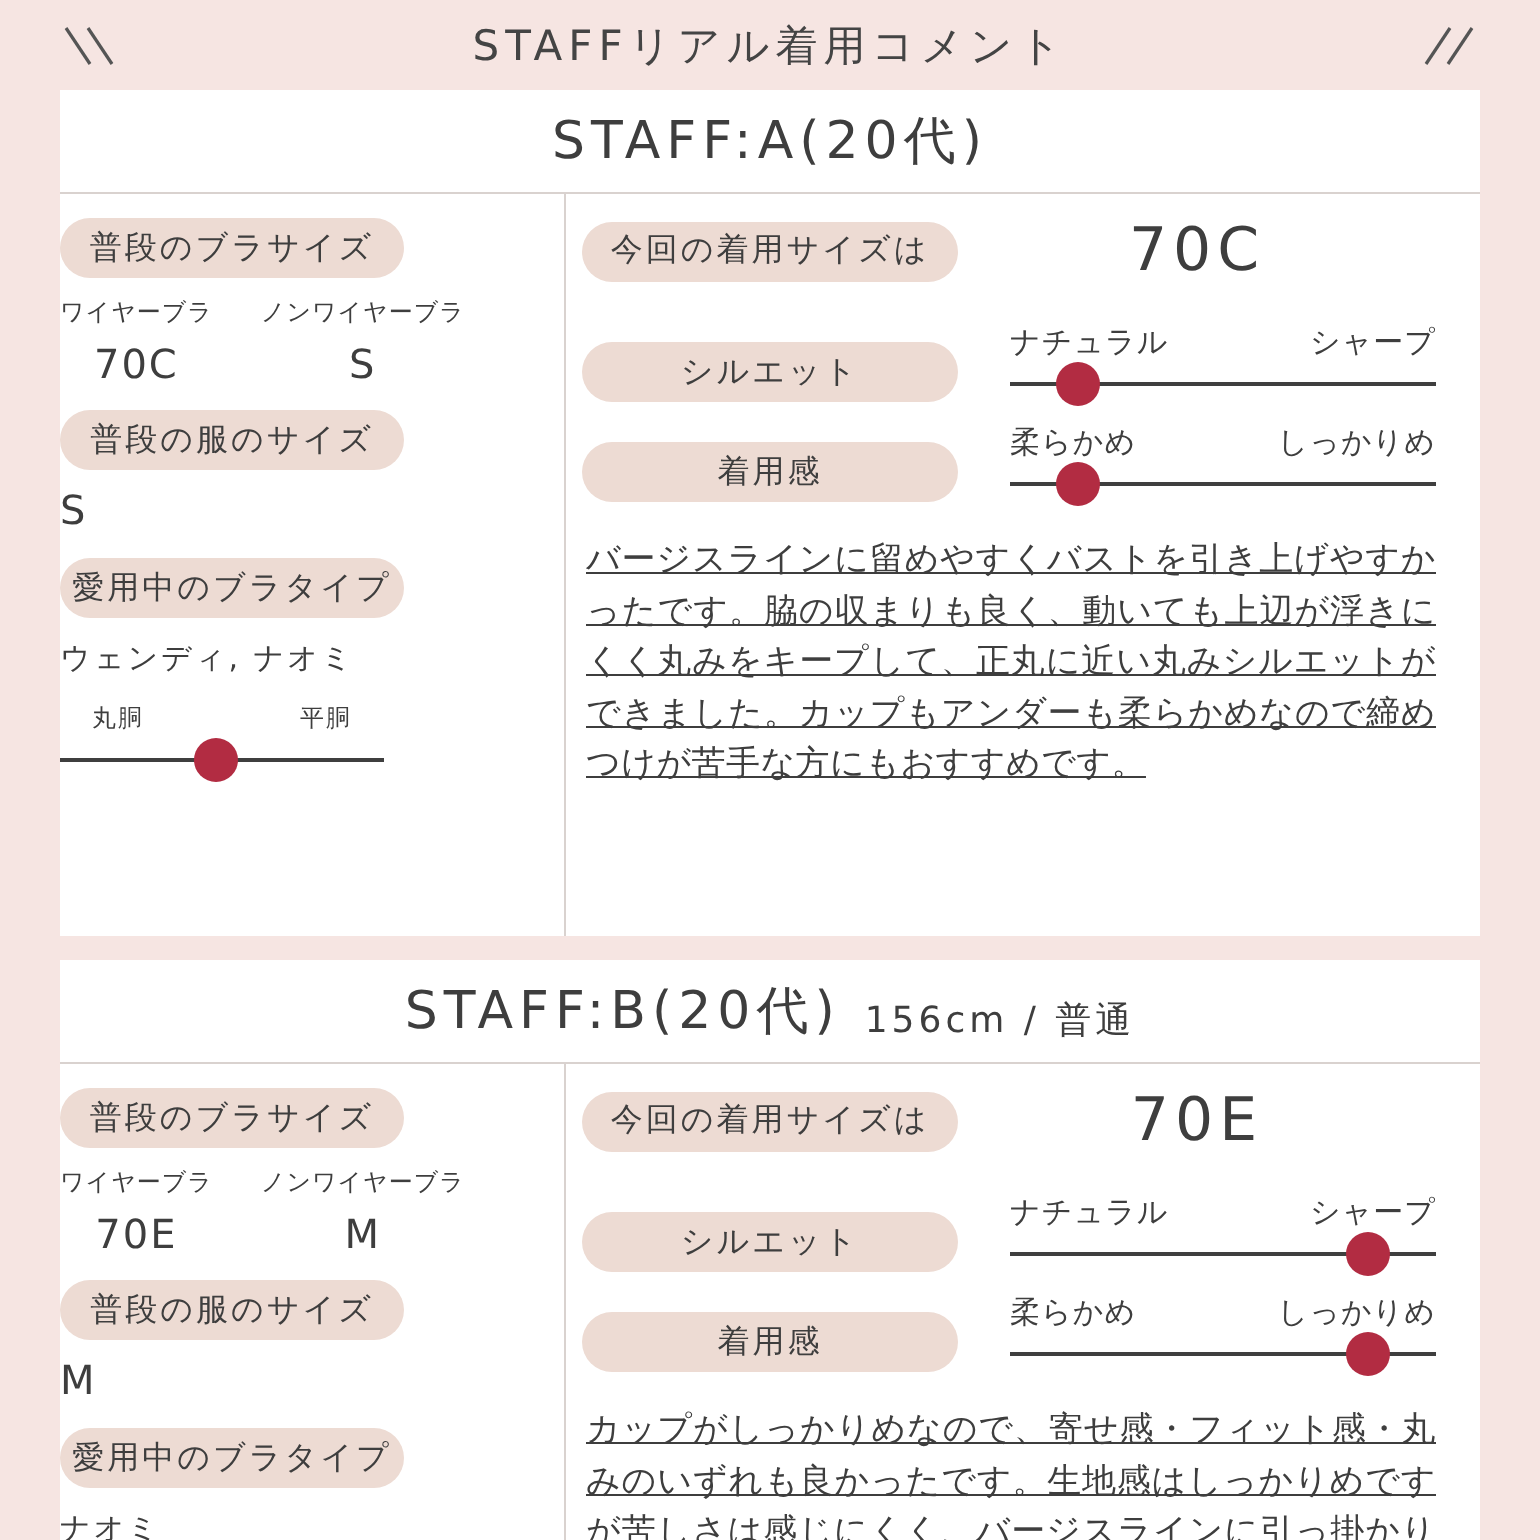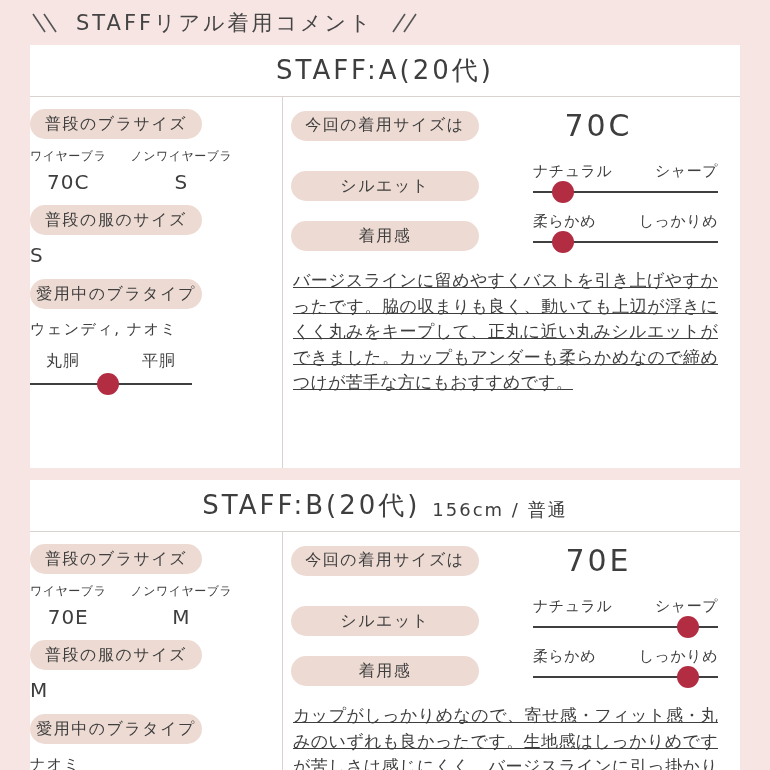--- a/index.html
+++ b/index.html
@@ -8,21 +8,21 @@
     background:#f6e5e2;
     font-family:"DejaVu Sans", sans-serif;
     color:#3e3e3e;
     overflow:hidden;
   }
   .frame { width:770px; height:770px; padding:0 30px; }
 
   
   .top-header {
     height:45px;
-    display:flex; align-items:center; justify-content:flex-start; gap:16px;
+    display:flex; align-items:center; justify-content:space-between; gap:16px;
   }
   .top-header .title {
     font-size:21px; letter-spacing:3px; color:#444;
   }
   .deco svg { display:block; }
 
   
   .panel { background:#ffffff; display:flex; flex-direction:column; }
   .panel-a { height:423px; }
   .panel-b { height:343px; margin-top:12px; }
@@ -51,37 +51,37 @@
   }
   .pill-left { width:172px; }
   .bra-cols { display:flex; gap:24px; margin:9px 0 11px; }
   .bra-col { text-align:center; }
   .small-label { font-size:12px; letter-spacing:0.5px; }
   .size-value { font-size:20px; letter-spacing:1px; margin-top:5px; }
   .clothes-value { font-size:20px; letter-spacing:1px; margin:8px 0 12px; }
   .type-value { font-size:15px; letter-spacing:1.5px; margin:11px 0 8px; }
 
   
-  .slider-labels { display:flex; justify-content:space-between; font-size:16px; letter-spacing:1px; }
+  .slider-labels { display:flex; justify-content:space-between; font-size:12px; letter-spacing:1px; }
   .track { position:relative; height:2px; background:#3f3f3f; }
   .dot {
     position:absolute; top:50%; width:22px; height:22px;
     background:#b22c42; border-radius:50%;
     transform:translate(-50%,-50%);
   }
   .body-slider { width:162px; margin-top:4px; }
   .body-slider .slider-labels { padding:0 16px; margin-bottom:11px; }
 
   
   .right-col { flex:1; padding:11px 22px 8px 8px; display:flex; flex-direction:column; }
   .r-row { display:flex; margin-bottom:13px; }
   .r-row-size { align-items:center; }
   .pill-right { width:188px; flex:0 0 188px; }
   .big-size { flex:1; text-align:center; font-size:30px; letter-spacing:3px; }
-  .r-row-slider { align-items:flex-end; margin-top:6px;gap:28px; }
+  .r-row-slider { align-items:flex-end; margin-top:6px; }
   .r-row-slider .pill-right { margin-bottom:-8px; }
   .slider-block { flex:1; margin-left:26px; }
   .slider-block .slider-labels { font-size:15px; letter-spacing:0.5px; margin-bottom:10px; }
   .comment {
     margin-top:12px; padding-left:2px;
     font-size:17px; line-height:1.5; letter-spacing:0.2px; color:#3e3e3e;
     text-align:justify;
     text-decoration:underline;
   }
 </style>

